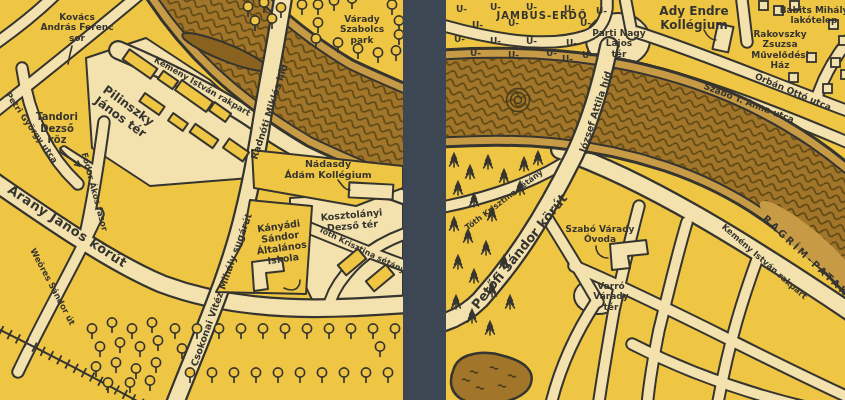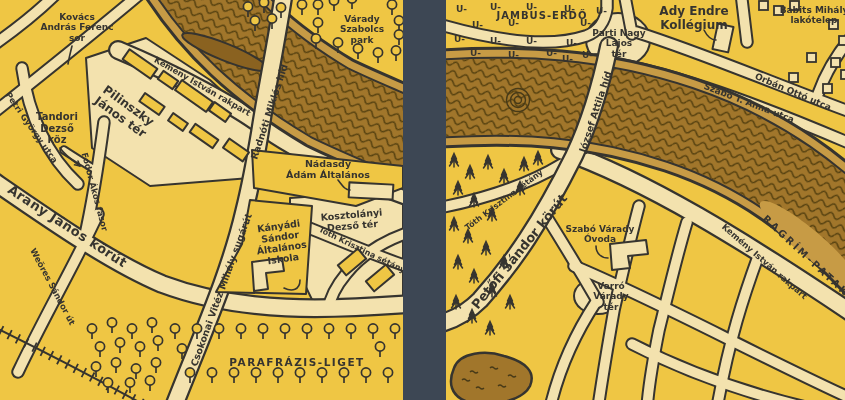--- a/index.html
+++ b/index.html
@@ -186,29 +186,28 @@
 János tér</div>
     <div class="lbl" style="left:57px;top:128px;font-size:10px;transform:translate(-50%,-50%)">Tandori
 Dezső
 köz</div>
     <div class="lbl" style="left:31px;top:128px;font-size:8.5px;transform:translate(-50%,-50%) rotate(55deg)">Petri György utca</div>
     <div class="lbl" style="left:94px;top:192px;font-size:8.5px;transform:translate(-50%,-50%) rotate(75deg)">Fodor Ákos fasor</div>
     <div class="lbl" style="left:67px;top:227px;font-size:13px;letter-spacing:.5px;transform:translate(-50%,-50%) rotate(33deg)">Arany János körút</div>
     <div class="lbl" style="left:52px;top:287px;font-size:8.5px;transform:translate(-50%,-50%) rotate(62deg)">Weöres Sándor út</div>
     <div class="lbl" style="left:222px;top:290px;font-size:9.5px;transform:translate(-50%,-50%) rotate(-70deg)">Csokonai Vitéz Mihály sugárút</div>
     <div class="lbl" style="left:328px;top:170px;font-size:9.5px;transform:translate(-50%,-50%)">Nádasdy
-Ádám Általános</div>
+Ádám Kollégium</div>
     <div class="lbl" style="left:281px;top:243px;font-size:9.5px;transform:translate(-50%,-50%) rotate(-8deg)">Kányádi
 Sándor
 Általános
 Iskola</div>
     <div class="lbl" style="left:352px;top:221px;font-size:9.5px;transform:translate(-50%,-50%) rotate(-5deg)">Kosztolányi
 Dezső tér</div>
     <div class="lbl" style="left:362px;top:250px;font-size:8px;transform:translate(-50%,-50%) rotate(26deg)">Tóth Krisztina sétány</div>
-    <div class="lbl" style="left:297px;top:362px;font-size:10.5px;letter-spacing:1.5px;transform:translate(-50%,-50%)">PARAFRÁZIS-LIGET</div>
   </div>
 
   <div style="position:absolute;left:403px;top:0;width:43px;height:400px;background:#3d4754;"></div>
 
   <div class="panel" id="panel-right">
     <svg width="399" height="400" viewBox="0 0 399 400">
       <defs>
         <pattern id="wavesR" width="26" height="9" patternUnits="userSpaceOnUse" patternTransform="rotate(18)">
           <path d="M0,4.5 q3.25,-5 6.5,0 t6.5,0 t6.5,0 t6.5,0" fill="none" stroke="#54400f" stroke-width="1.4"></path>
         </pattern>
@@ -354,20 +353,24 @@
 
     <div class="lbl" style="left:96px;top:16px;font-size:10px;letter-spacing:1px;transform:translate(-50%,-50%)">JAMBUS-ERDŐ</div>
     <div class="lbl" style="left:173px;top:44px;font-size:9px;transform:translate(-50%,-50%)">Parti Nagy
 Lajos
 tér</div>
     <div class="lbl" style="left:150px;top:112px;font-size:9.5px;transform:translate(-50%,-50%) rotate(-72deg)">József Attila híd</div>
     <div class="lbl" style="left:248px;top:19px;font-size:12px;transform:translate(-50%,-50%)">Ady Endre
 Kollégium</div>
     <div class="lbl" style="left:368px;top:15px;font-size:9px;transform:translate(-50%,-50%)">Babits Mihály
 lakótelep</div>
+    <div class="lbl" style="left:334px;top:50px;font-size:9px;transform:translate(-50%,-50%)">Rakovszky
+Zsuzsa
+Művelődési
+Ház</div>
     <div class="lbl" style="left:347px;top:92px;font-size:9px;transform:translate(-50%,-50%) rotate(23deg)">Orbán Ottó utca</div>
     <div class="lbl" style="left:303px;top:103px;font-size:9px;transform:translate(-50%,-50%) rotate(21deg)">Szabó T. Anna utca</div>
     <div class="lbl" style="left:360px;top:256px;font-size:10px;letter-spacing:2.5px;transform:translate(-50%,-50%) rotate(43deg)">RAGRÍM-PATAK</div>
     <div class="lbl" style="left:318px;top:262px;font-size:8.5px;transform:translate(-50%,-50%) rotate(41deg)">Kemény István rakpart</div>
     <div class="lbl" style="left:58px;top:200px;font-size:8px;transform:translate(-50%,-50%) rotate(-37deg)">Tóth Krisztina sétány</div>
     <div class="lbl" style="left:74px;top:252px;font-size:13px;transform:translate(-50%,-50%) rotate(-51deg)">Petőfi Sándor körút</div>
     <div class="lbl" style="left:154px;top:234px;font-size:9px;transform:translate(-50%,-50%)">Szabó Várady
 Óvoda</div>
     <div class="lbl" style="left:165px;top:297px;font-size:9px;transform:translate(-50%,-50%)">Varró
 Várady

